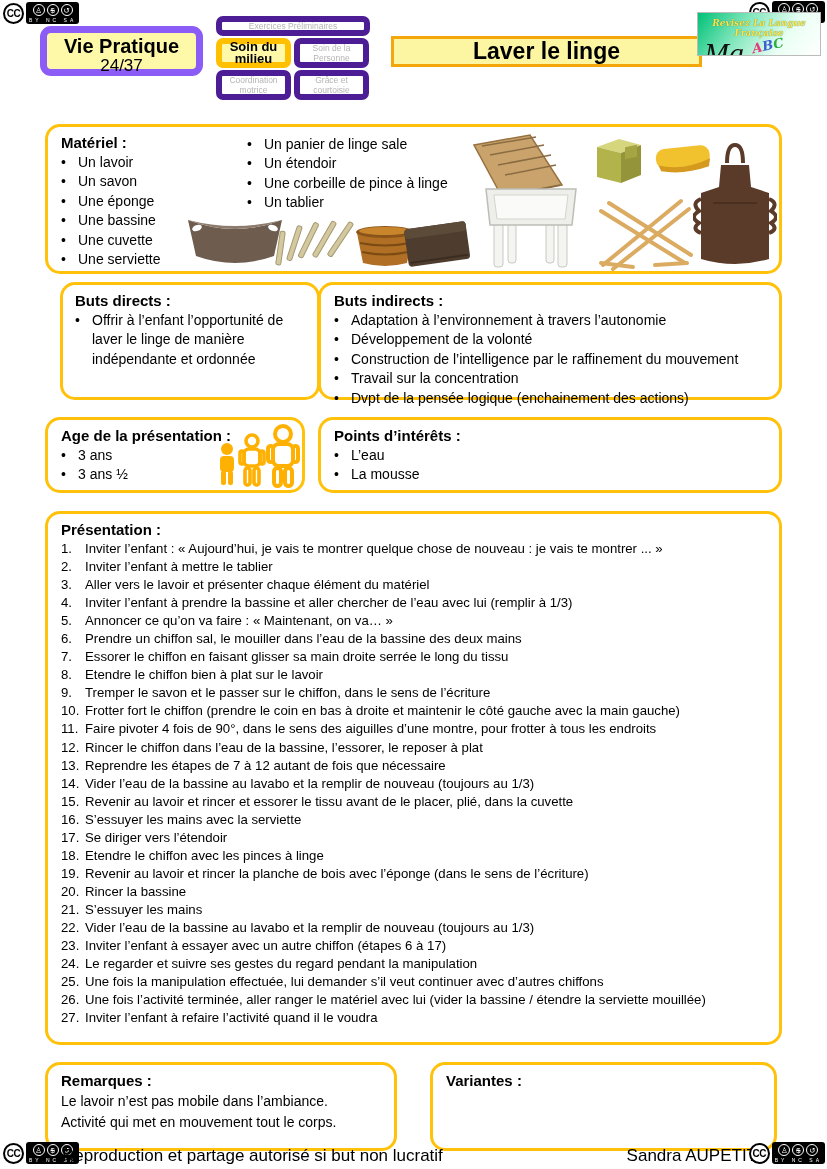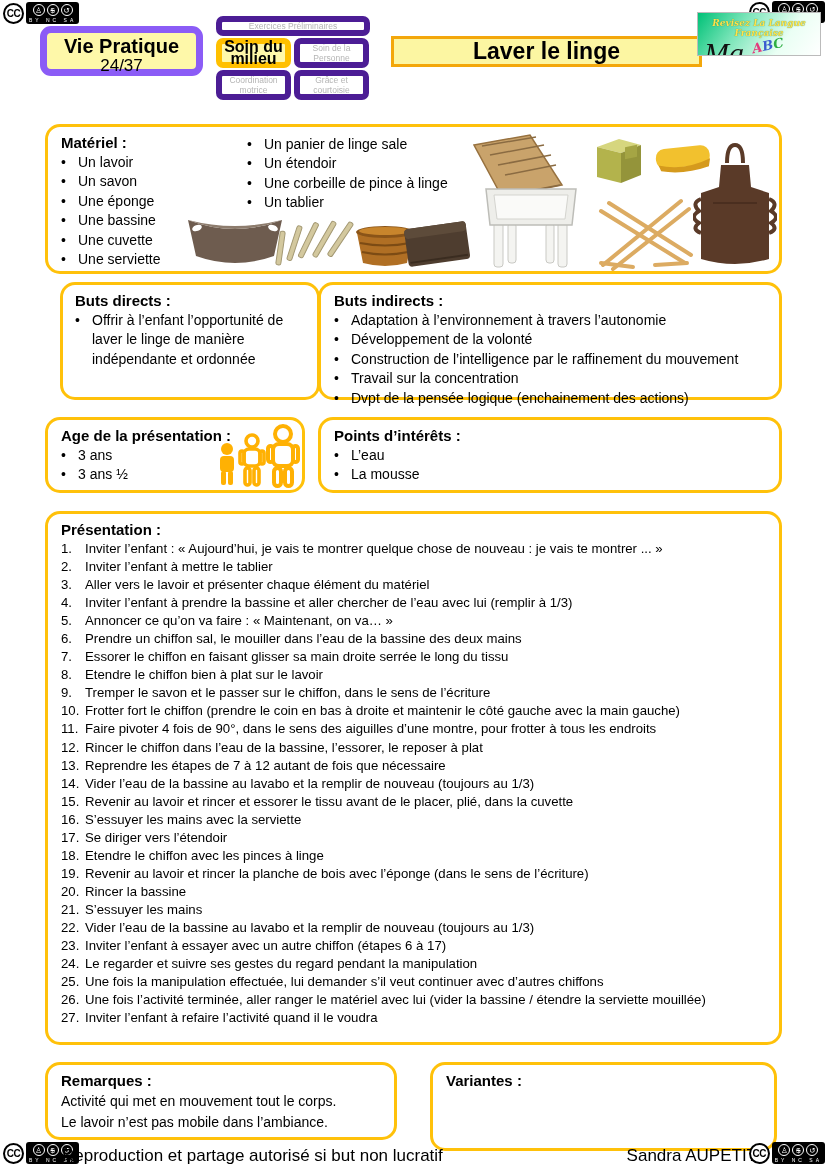--- a/index.html
+++ b/index.html
@@ -21,21 +21,21 @@
            border:7px solid #8b5cf6;border-radius:11px;box-sizing:border-box;
            text-align:center;padding-top:2px;}
   .cat-box .t1{font-size:20px;font-weight:bold;line-height:22px;}
   .cat-box .t2{font-size:17px;line-height:18px;}
   .ex-table{left:216px;top:16px;width:154px;}
   .ex-cell{box-sizing:border-box;border:6px solid #4c1d95;border-radius:7px;background:#fff;
            color:#b5b5b5;font-size:8.5px;text-align:center;display:flex;
            align-items:center;justify-content:center;line-height:10px;}
   .ex-head{width:154px;height:20px;margin-bottom:2px;}
   .ex-grid{display:grid;grid-template-columns:75px 75px;grid-auto-rows:30px;gap:2px 3px;}
-  .ex-cell.active{background:#FEF8A9;color:#000;font-weight:bold;font-size:16px;line-height:12px;border-color:#FFC000;}
+  .ex-cell.active{background:#FEF8A9;color:#000;font-weight:bold;font-size:13px;line-height:12px;border-color:#FFC000;}
   .title-bar{left:391px;top:36px;width:311px;height:31px;background:#FCF6A2;
              box-sizing:border-box;border:3px solid #F3A70B;display:flex;
              align-items:center;justify-content:center;}
   .title-bar .t{font-size:23px;font-weight:bold;}
   .logo{left:697px;top:12px;width:124px;height:44px;z-index:3;
         background:linear-gradient(125deg,#00c177 0%,#7fe6bb 35%,#eafff4 70%,#ffffff 100%);
         border:1px solid #bbb;box-sizing:border-box;overflow:hidden;}
   .logo .l1{display:block;color:#ffe34d;font-family:"DejaVu Serif",serif;font-style:italic;
             font-weight:bold;font-size:9px;text-align:center;margin-top:5px;
             text-shadow:0 0 1px #067a4b;}
@@ -439,25 +439,25 @@
         <span class="marker">26.</span>
         <span class="li-text">Une fois l’activité terminée, aller ranger le matériel avec lui (vider la bassine / étendre la serviette mouillée)</span>
       </div>
       <div class="li">
         <span class="marker">27.</span>
         <span class="li-text">Inviter l’enfant à refaire l’activité quand il le voudra</span>
       </div>
     </div>
 </section>
 
-<section class="box" style="left:45px;top:1048px;width:352px;height:78px;">
+<section class="box" style="left:45px;top:1048px;width:352px;height:89px;">
   <h2>Remarques :</h2>
   <div class="plain-lines">
+    <div>Le lavoir n’est pas mobile dans l’ambiance.</div>
     <div>Activité qui met en mouvement tout le corps.</div>
-    <div>Le lavoir n’est pas mobile dans l’ambiance.</div>
   </div>
 </section>
 
 <section class="box" style="left:430px;top:1048px;width:347px;height:89px;">
   <h2>Variantes :</h2>
 </section>
 
 <span class="ccb abs" style="left:3px;top:1142px;">
   <span class="ccb-cc">CC</span>
   <span class="ccb-plate">

